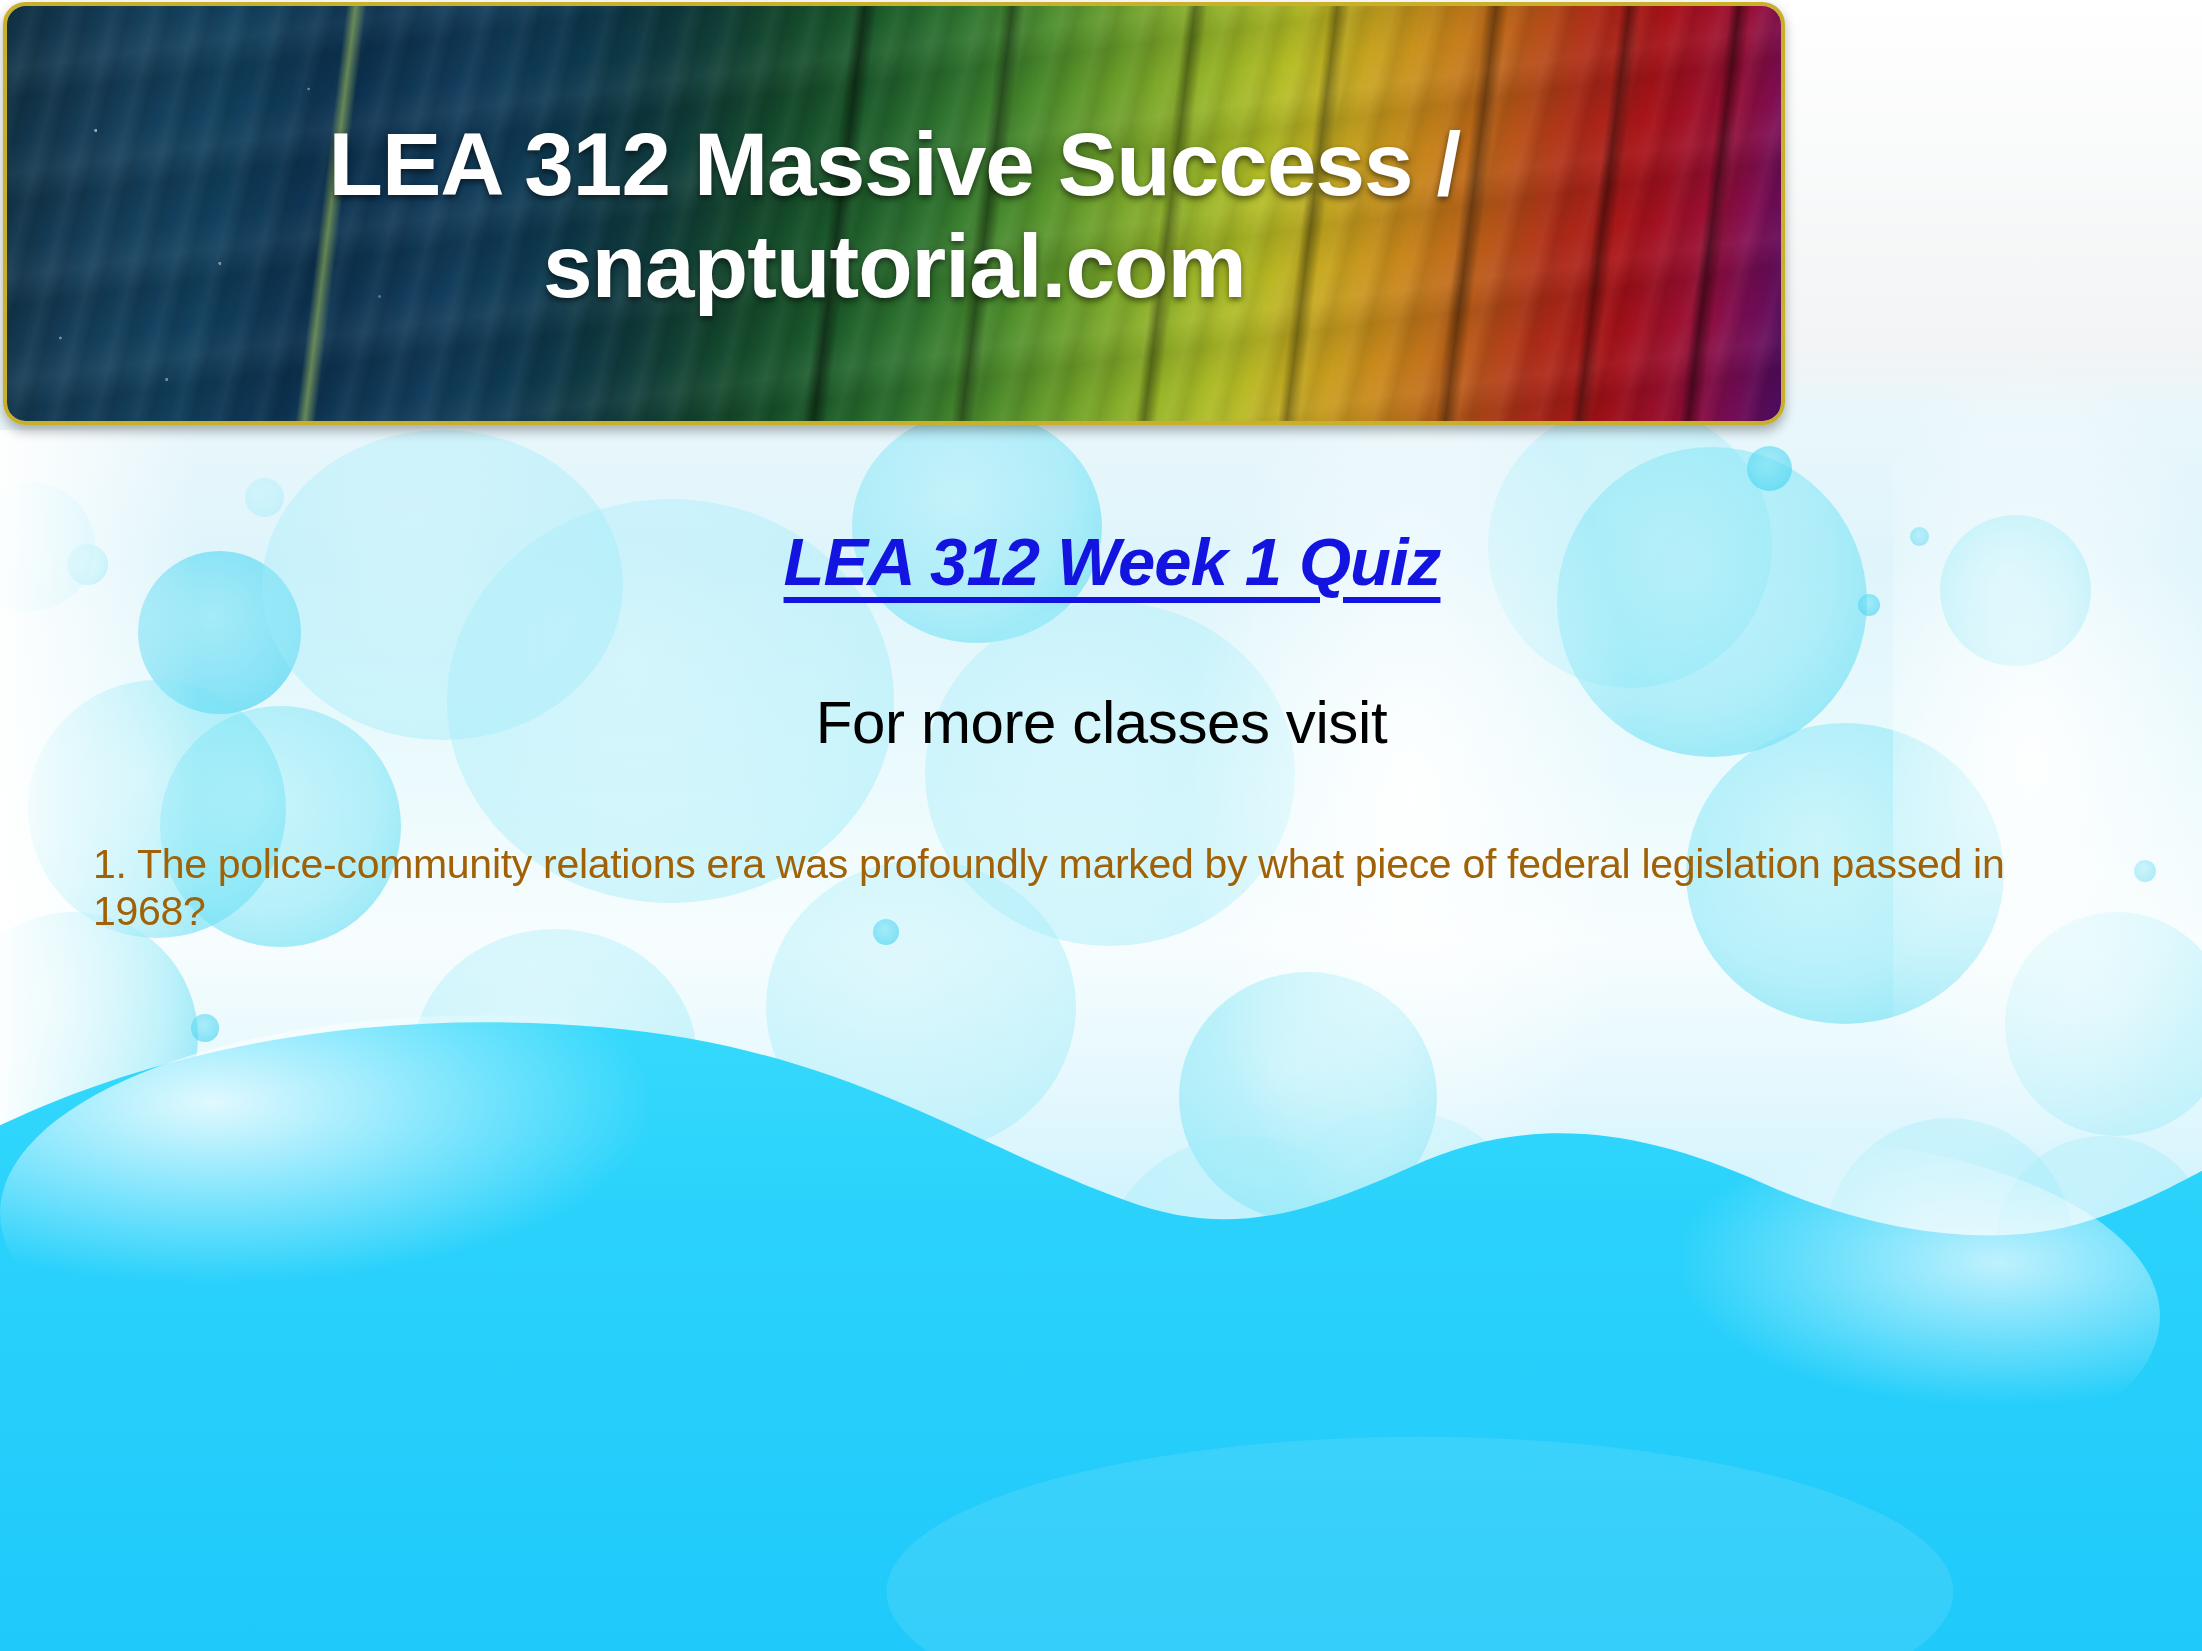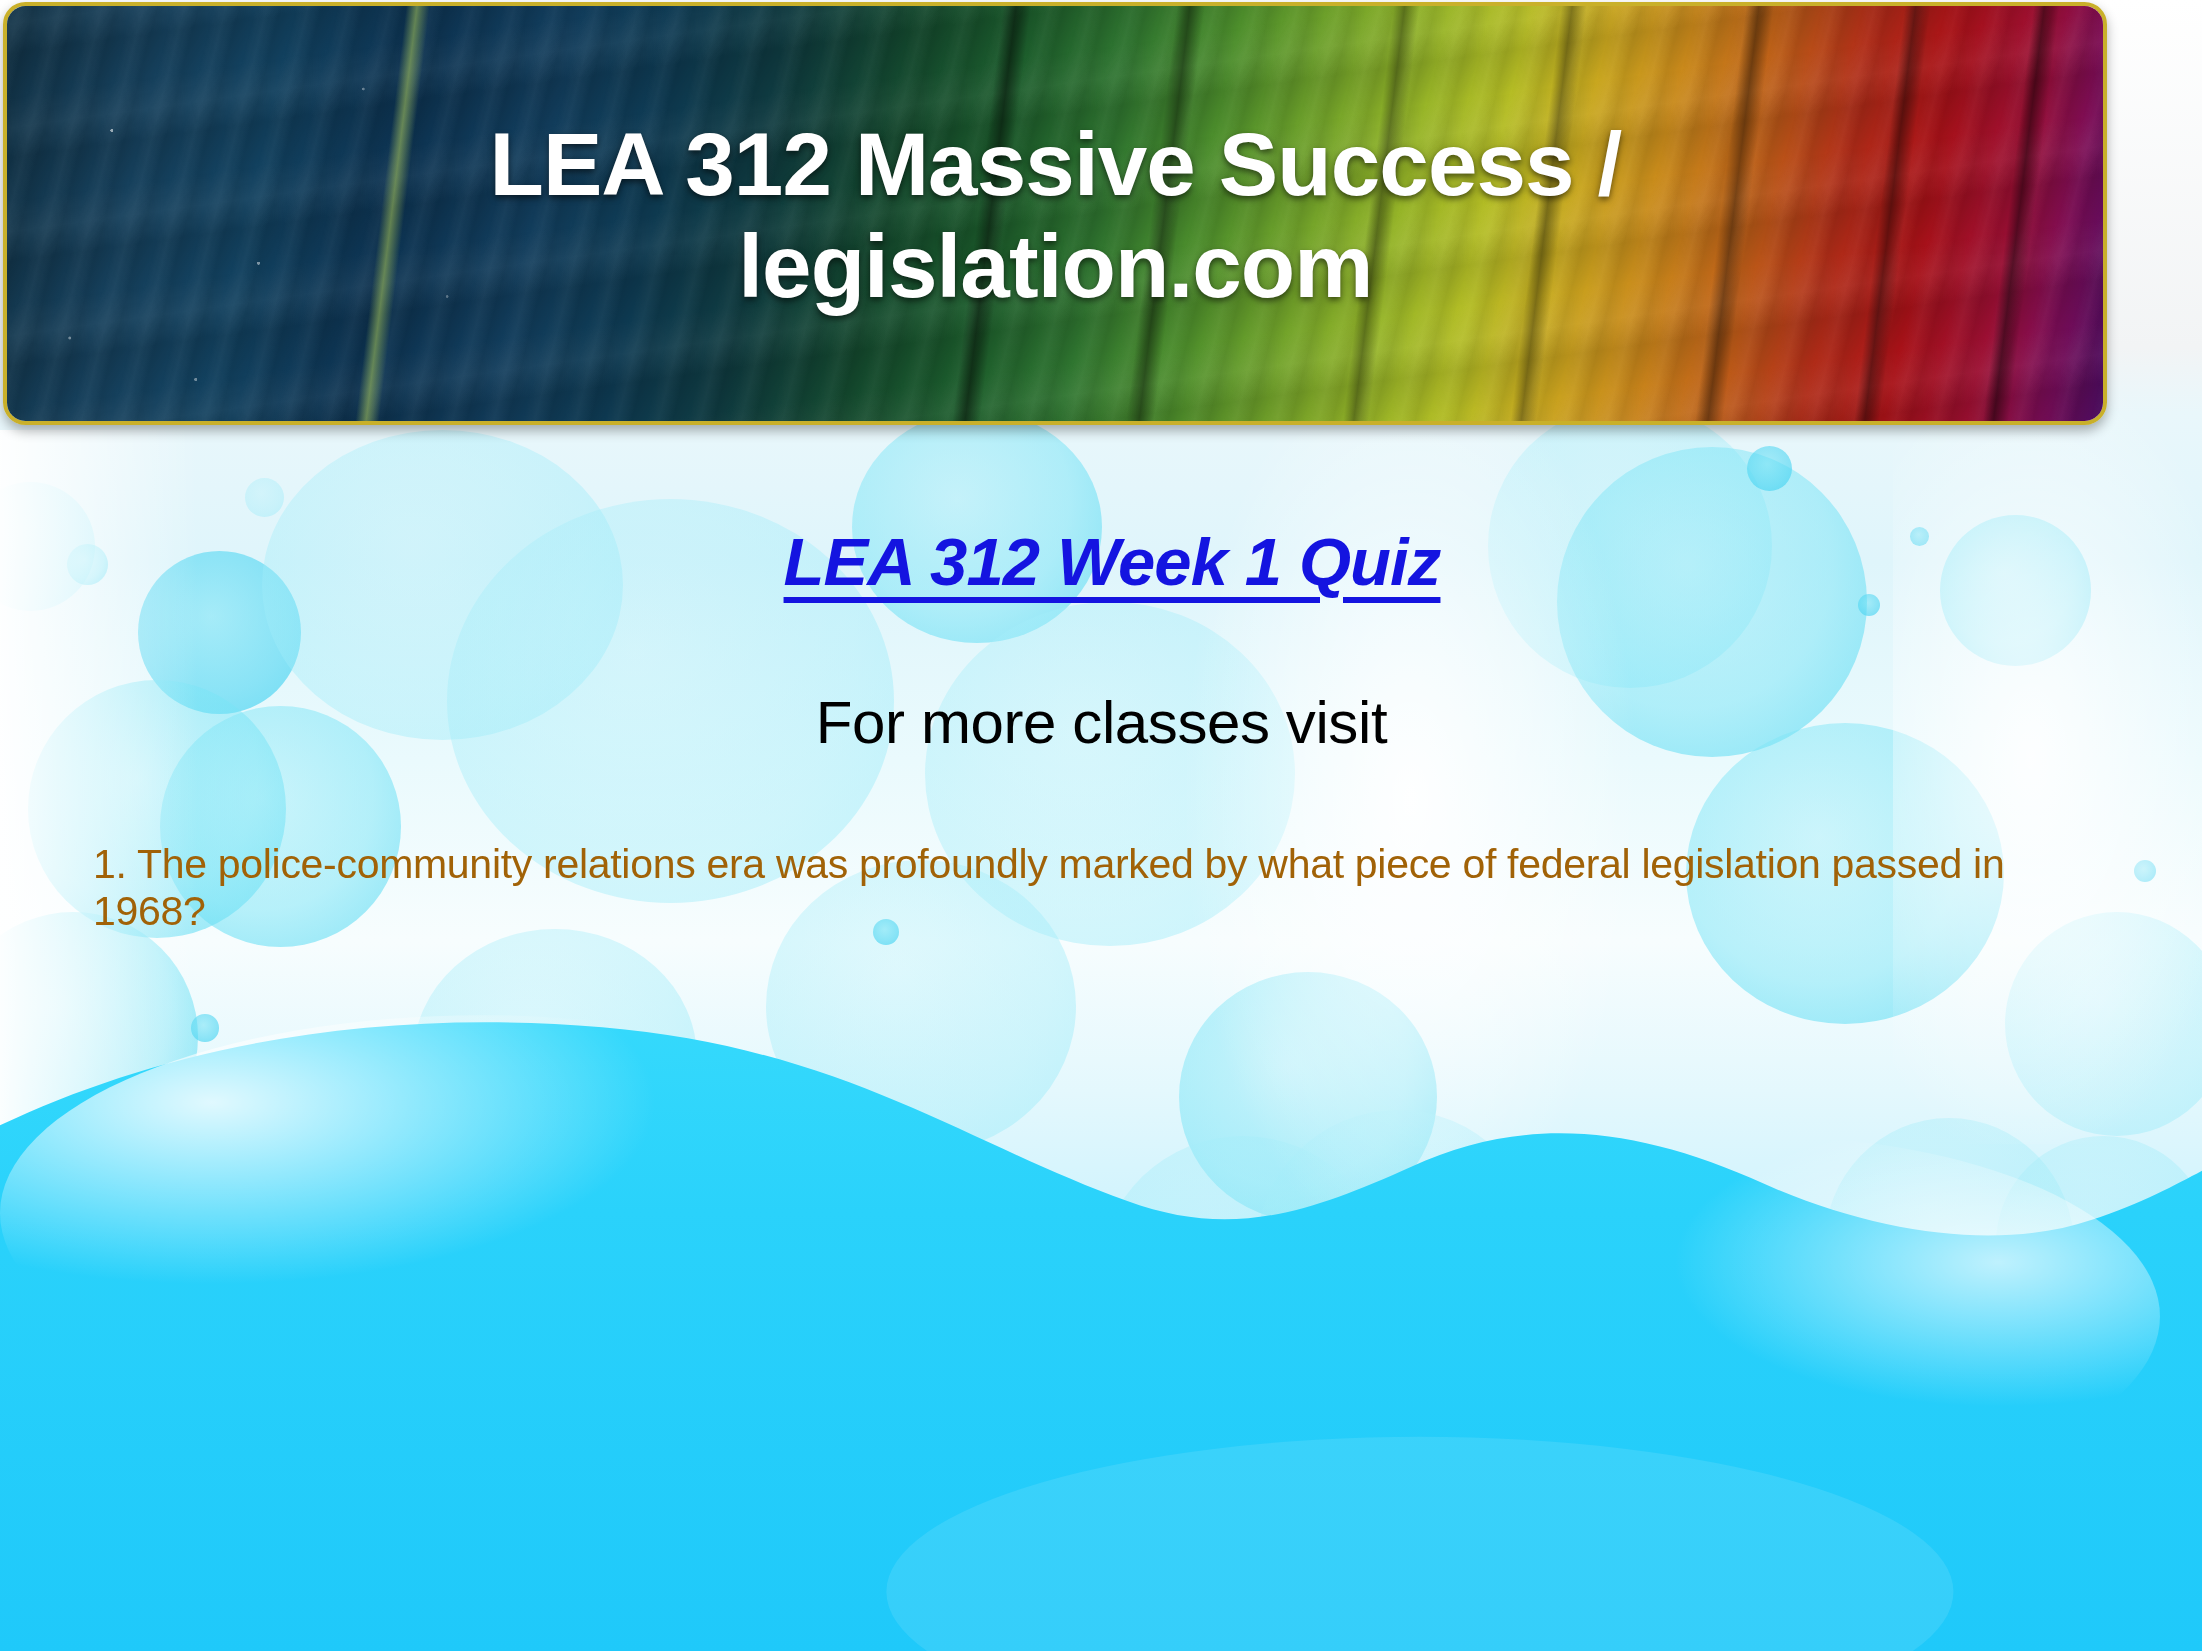--- a/index.html
+++ b/index.html
@@ -105,21 +105,21 @@
     height: 654px;
     z-index: 3;
   }
   .wave-layer svg { display: block; width: 100%; height: 100%; }
 
   
   .header-banner {
     position: absolute;
     left: 3.4px;
     top: 1.7px;
-    width: 2104px;
+    width: 1782px;
     height: 423px;
     border-radius: 22.4px;
     border: 4.3px solid #c9b02a;
     box-sizing: border-box;
     overflow: hidden;
     z-index: 10;
     box-shadow: 0 5.2px 12px rgba(0,0,0,0.30);
   }
   .leaf-art {
     position: absolute;
@@ -340,21 +340,21 @@
     </svg>
   </div>
 
   <div class="header-banner">
     <div class="leaf-art"></div>
     <div class="leaf-veins"></div>
     <div class="leaf-ribs"></div>
     <div class="leaf-speckle"></div>
     <div class="header-title">
       <span>LEA 312 Massive Success /</span>
-      <span>legislation.com</span>
+      <span>snaptutorial.com</span>
     </div>
   </div>
 
   <div class="content">
     <a class="quiz-title" href="#">LEA 312 Week 1 Quiz</a>
 
     <div class="visit-block">
       <span class="visit-line">For more classes visit</span>
     </div>
 

